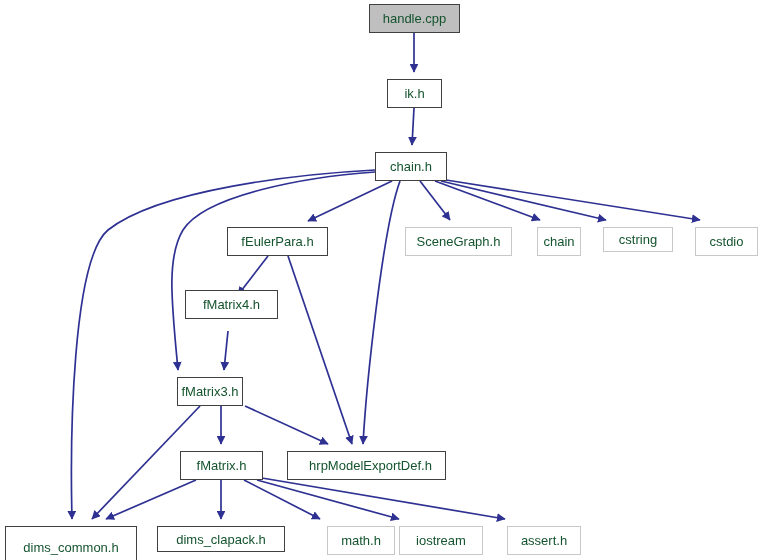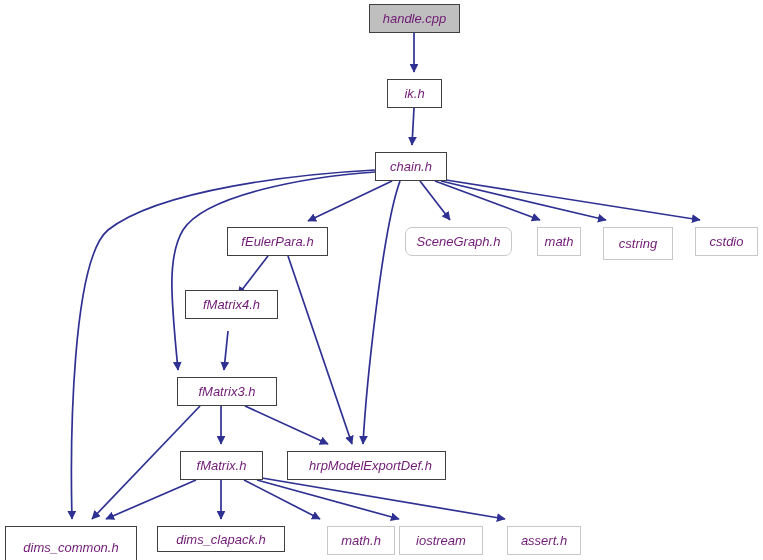--- a/index.html
+++ b/index.html
@@ -26,24 +26,23 @@
   }
   .node {
     position: absolute;
     box-sizing: border-box;
     display: flex;
     align-items: center;
     justify-content: center;
     background: #ffffff;
     font-size: 13px;
     line-height: 1;
-    color: #701a75;
+    color: #14532d;
     white-space: nowrap;
     z-index: 2;
-    font-style: italic;
   }
   .node.border-dark {
     border: 1.6px solid #404040;
   }
   .node.border-light {
     border: 1px solid #c8c8c8;
   }
   .node.fill-gray {
     background: #bfbfbf;
   }
@@ -93,36 +92,36 @@
       </div>
       <div class="node border-dark" style="left: 387px; top: 79px; width: 55px; height: 29px;">
         <span class="node-label">ik.h</span>
       </div>
       <div class="node border-dark" style="left: 375px; top: 152px; width: 72px; height: 29px;">
         <span class="node-label">chain.h</span>
       </div>
       <div class="node border-dark" style="left: 227px; top: 227px; width: 101px; height: 29px;">
         <span class="node-label">fEulerPara.h</span>
       </div>
-      <div class="node border-light" style="left: 405px; top: 227px; width: 107px; height: 29px; border-radius: 7px;">
+      <div class="node border-light" style="left: 405px; top: 227px; width: 107px; height: 29px;">
         <span class="node-label">SceneGraph.h</span>
       </div>
       <div class="node border-light" style="left: 537px; top: 227px; width: 44px; height: 29px;">
-        <span class="node-label">math</span>
+        <span class="node-label">chain</span>
       </div>
-      <div class="node border-light" style="left: 603px; top: 227px; width: 70px; height: 33px;">
+      <div class="node border-light" style="left: 603px; top: 227px; width: 70px; height: 25px;">
         <span class="node-label">cstring</span>
       </div>
       <div class="node border-light" style="left: 695px; top: 227px; width: 63px; height: 29px;">
         <span class="node-label">cstdio</span>
       </div>
       <div class="node border-dark" style="left: 185px; top: 290px; width: 93px; height: 29px;">
         <span class="node-label">fMatrix4.h</span>
       </div>
-      <div class="node border-dark" style="left: 177px; top: 377px; width: 100px; height: 29px;">
+      <div class="node border-dark" style="left: 177px; top: 377px; width: 66px; height: 29px;">
         <span class="node-label">fMatrix3.h</span>
       </div>
       <div class="node border-dark" style="left: 180px; top: 451px; width: 83px; height: 29px;">
         <span class="node-label">fMatrix.h</span>
       </div>
       <div class="node border-dark" style="left: 287px; top: 451px; width: 159px; height: 29px; padding-left: 8px;">
         <span class="node-label">hrpModelExportDef.h</span>
       </div>
       <div class="node border-dark" style="left: 5px; top: 526px; width: 132px; height: 43px;">
         <span class="node-label">dims_common.h</span>

